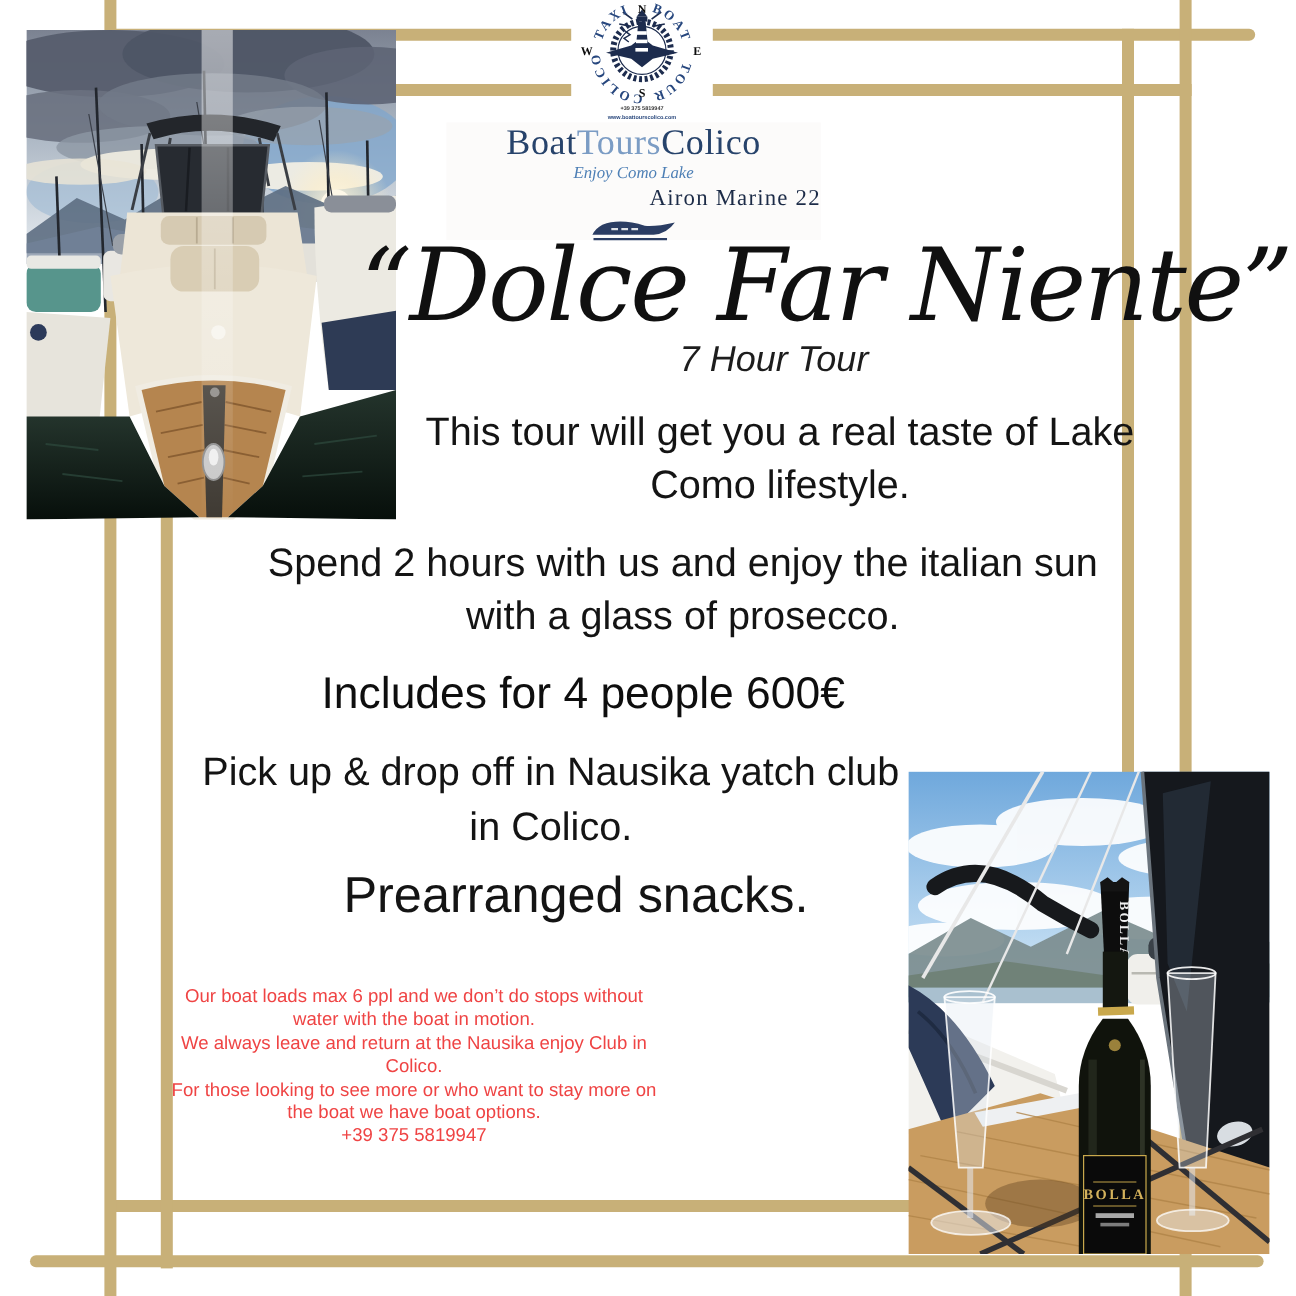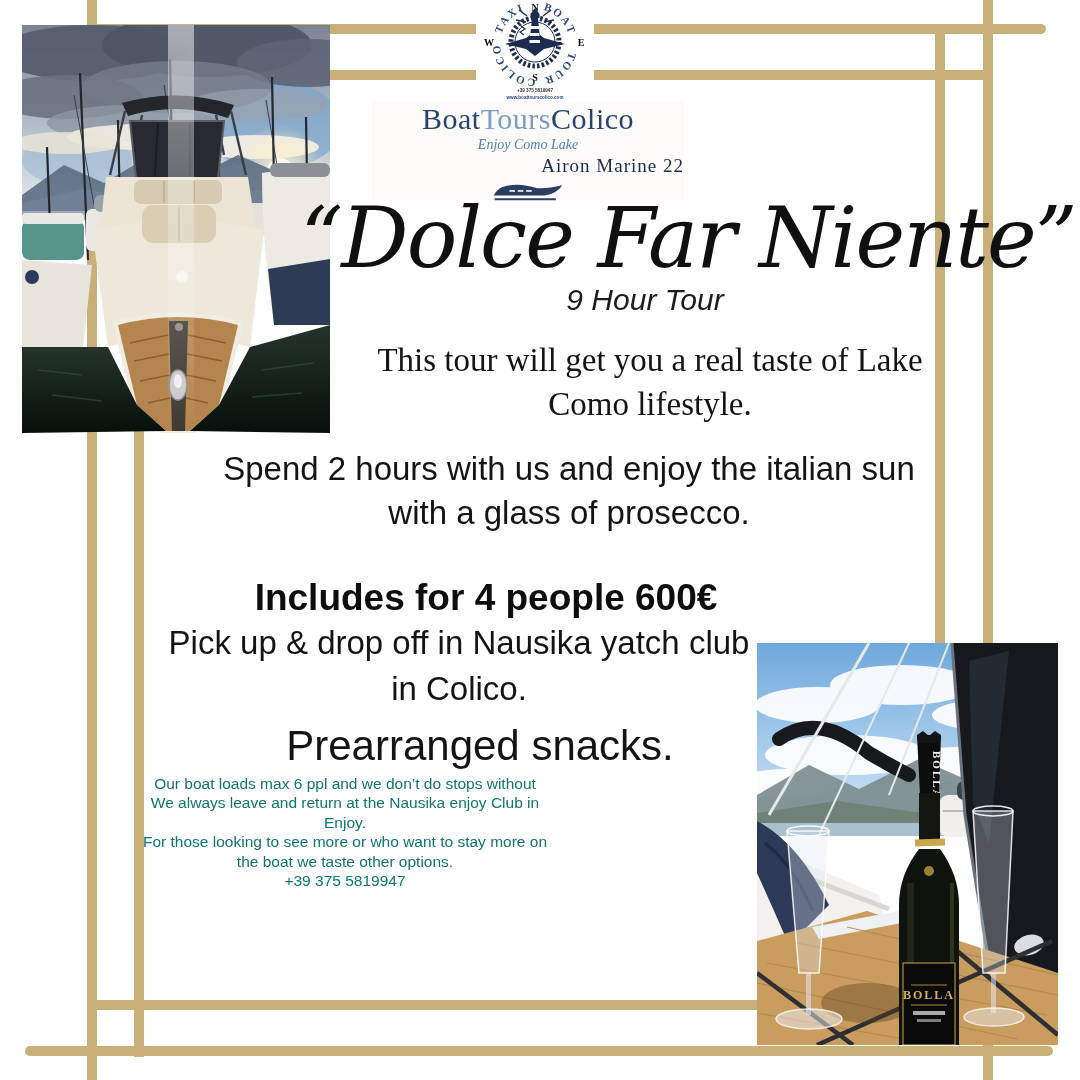--- a/index.html
+++ b/index.html
@@ -14,26 +14,26 @@
   .wordmark{font-family:"Liberation Serif",serif;font-size:30px;line-height:33px;letter-spacing:.5px;}
   .wordmark .navy{color:#27436b;}
   .wordmark .lightblue{color:#7b9cc4;text-align:right;}
   .tagline{font-family:"Liberation Serif",serif;font-style:italic;font-size:14px;line-height:20px;color:#4d7fb5;}
   .boat-model{font-family:"Liberation Serif",serif;font-size:19px;line-height:22px;letter-spacing:1px;color:#1c2b47;text-align:right;}
   .txt{position:absolute;z-index:5;text-align:center;transform:translateX(-50%);white-space:nowrap;}
   .title{left:688px;top:196px;font-family:"DejaVu Serif",serif;font-style:italic;font-size:84px;
          letter-spacing:-2px;color:#101010;line-height:1;text-align:center;}
   .subtitle{left:645px;top:283px;font-style:italic;font-size:30px;line-height:34px;color:#1d1d1d;}
   .body-text{font-size:33px;line-height:44px;color:#141414;}
-  .para1{left:650px;top:338px;font-family:Liberation Serif, serif;}
+  .para1{left:650px;top:338px;}
   .para2{left:569px;top:447px;}
-  .heading{left:486px;top:556px;font-size:37px;line-height:44px;font-weight:bold;color:#0e0e0e;margin-top:20px;}
+  .heading{left:486px;top:556px;font-size:37px;line-height:44px;font-weight:normal;color:#0e0e0e;}
   .para3{left:459px;top:620px;line-height:46px;}
   .para4{left:480px;top:726px;font-size:42px;line-height:40px;}
-  .fineprint{left:345px;top:774px;font-size:15.5px;line-height:19.4px;color:#0f766e;}
+  .fineprint{left:345px;top:821px;font-size:15.5px;line-height:19.4px;color:#ef4444;}
 </style>
 </head>
 <body>
 
 <div class="canvas">
 
   <div class="gold" style="left:90px;top:24px;width:956px;height:10px;border-radius:0 5px 5px 0;"></div>
   <div class="gold" style="left:90px;top:70px;width:903px;height:10px;"></div>
   <div class="gold" style="left:90px;top:1000px;width:850px;height:10px;"></div>
   <div class="gold" style="left:87px;top:0;width:10px;height:1080px;"></div>
@@ -288,39 +288,40 @@
       <g fill="#ffffff" opacity="0.85">
         <rect x="20" y="14" width="6" height="2"></rect>
           <rect x="29" y="14" width="6" height="2"></rect>
           <rect x="38" y="14" width="6" height="2"></rect>
       </g>
       <line x1="4" y1="24" x2="70" y2="24" stroke="#2b3d63" stroke-width="2"></line>
     </svg>
   </div>
 
   <div class="txt title">“Dolce Far Niente”</div>
-  <div class="txt subtitle">9 Hour Tour</div>
+  <div class="txt subtitle">7 Hour Tour</div>
 
   <div class="txt body-text para1">
     <div>This tour will get you a real taste of Lake</div>
     <div>Como lifestyle.</div>
   </div>
   <div class="txt body-text para2">
     <div>Spend 2 hours with us and enjoy the italian sun</div>
     <div>with a glass of prosecco.</div>
   </div>
   <div class="txt heading">Includes for 4 people 600€</div>
   <div class="txt body-text para3">
     <div>Pick up &amp; drop off in Nausika yatch club</div>
     <div>in Colico.</div>
   </div>
   <div class="txt body-text para4">Prearranged snacks.</div>
 
   <div class="txt fineprint">
     <div>Our boat loads max 6 ppl and we don’t do stops without</div>
+    <div>water with the boat in motion.</div>
     <div>We always leave and return at the Nausika enjoy Club in</div>
-    <div>Enjoy.</div>
+    <div>Colico.</div>
     <div>For those looking to see more or who want to stay more on</div>
-    <div>the boat we taste other options.</div>
+    <div>the boat we have boat options.</div>
     <div>+39 375 5819947</div>
   </div>
 
 </div>
 
 </body></html>

